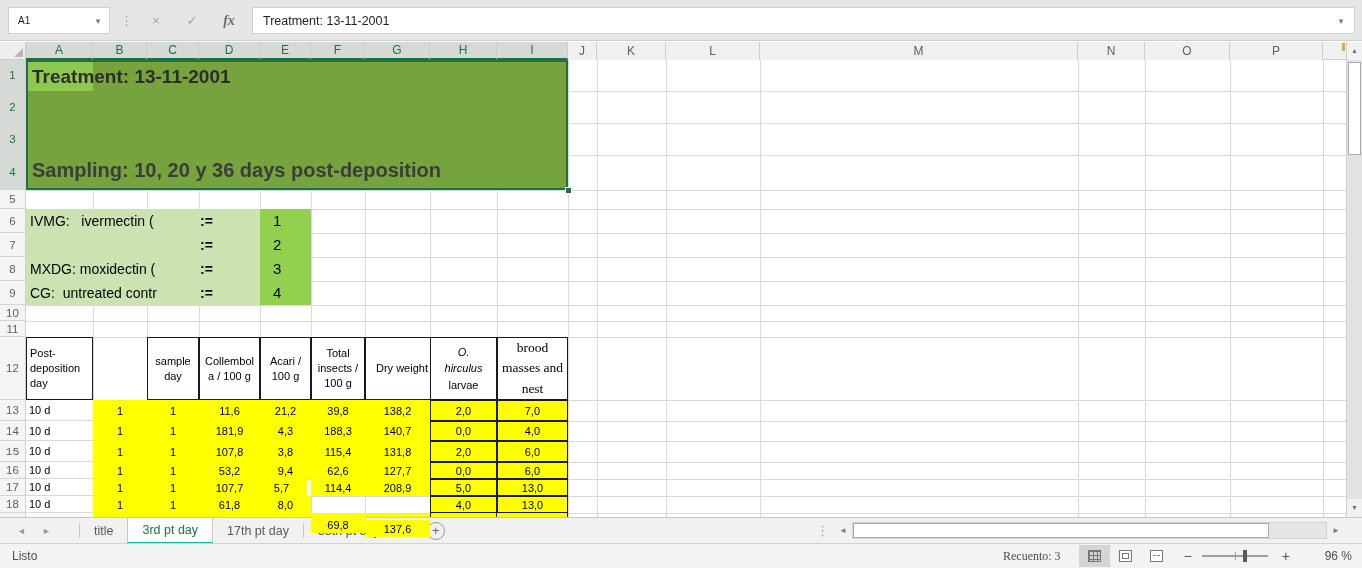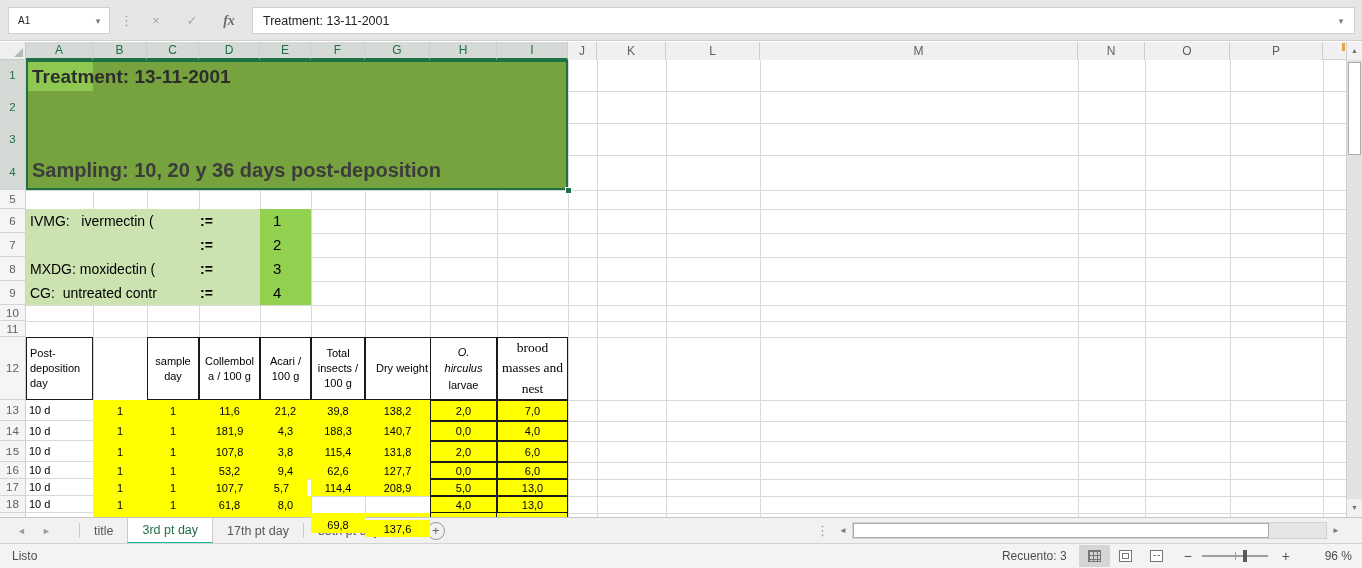--- a/index.html
+++ b/index.html
@@ -102,21 +102,21 @@
   #hscroll{width:528px;display:flex;align-items:center;padding-right:17px;}
   #hs-left,#hs-right{color:#787878;font-size:8px;padding:0 5px;}
   #hs-track{flex:1;height:17px;background:#e6e6e6;border:1px solid #d2d2d2;position:relative;}
   #hs-thumb{position:absolute;left:0;top:0;height:15px;width:88%;background:#fff;border:1px solid #ababab;}
 
   
   #statusbar{position:absolute;left:0;top:543px;width:100%;height:25px;background:#f3f3f3;border-top:1px solid #d2d2d2;
              display:flex;align-items:center;font-size:12px;color:#4e4e4e;}
   #st-mode{margin-left:12px;}
   #st-right{margin-left:auto;display:flex;align-items:center;margin-right:10px;}
-  #st-count{margin-right:12px;}
+  #st-count{margin-right:18px;font-family:Liberation Serif, serif;}
   .vbtn{padding:5px 9px;display:flex;align-items:center;}
   .vbtn.sel{background:#d5d5d5;}
   .vic{width:13px;height:12px;position:relative;}
   #ic-normal{border:1px solid #767676;background-image:linear-gradient(#767676 1px,transparent 1px),linear-gradient(90deg,#767676 1px,transparent 1px);background-size:4px 4px;}
   #ic-layout{border:1px solid #767676;background:#fff;}
   #ic-layout::before{content:"";position:absolute;left:2px;right:2px;top:2px;bottom:2px;border:1px solid #767676;}
   #ic-break{border:1px solid #767676;background:#fff;}
   #ic-break::before{content:"";position:absolute;left:2px;right:2px;top:4px;border-top:1px dashed #767676;}
   .zbtn{padding:0 8px;font-size:14px;color:#555;margin-left:4px;}
   #ztrack{width:66px;height:2px;background:#a0a0a0;position:relative;margin:0 2px;}

